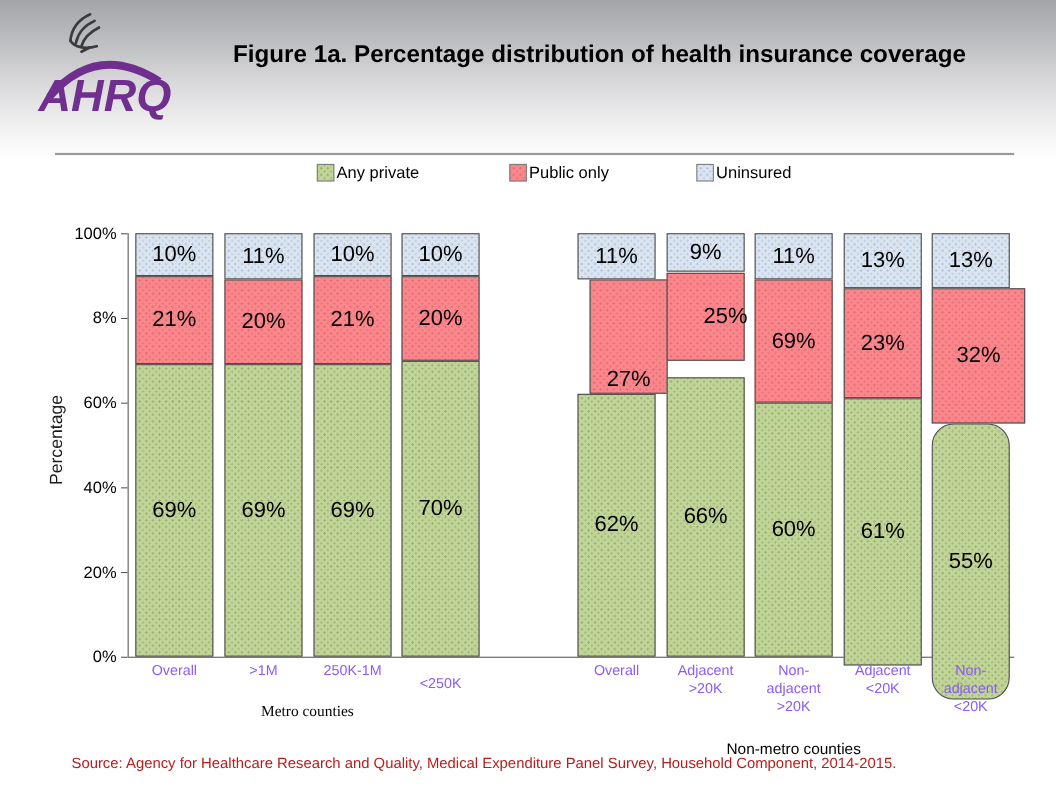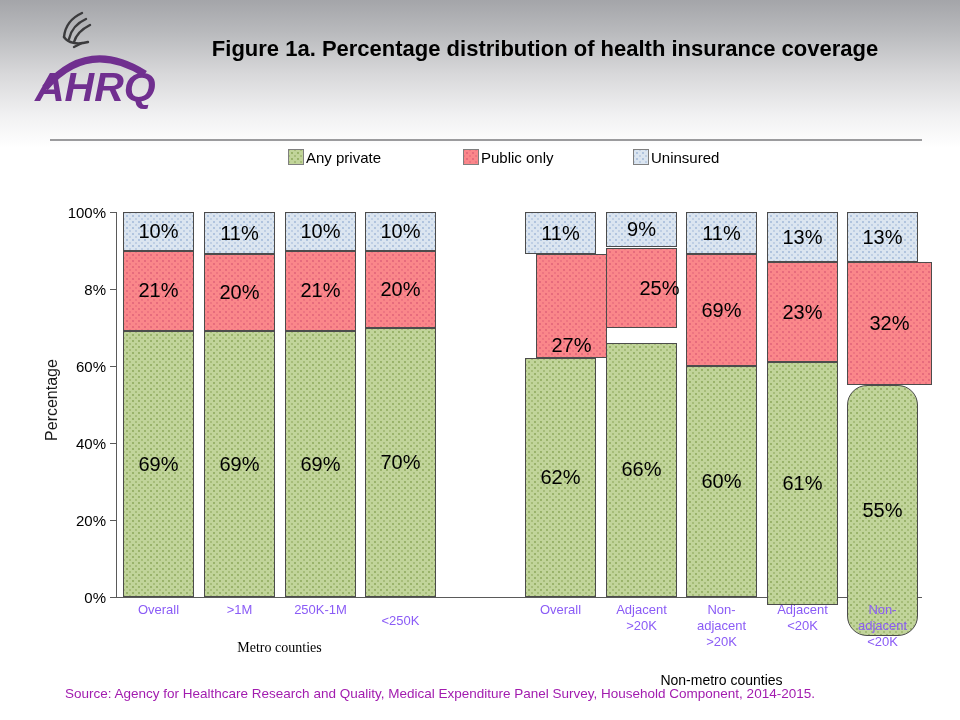--- a/index.html
+++ b/index.html
@@ -34,21 +34,21 @@
     font-size:20px;color:#000;
   }
   .dots0{background-image:radial-gradient(rgba(115,145,60,.50) .9px,transparent 1.2px),radial-gradient(rgba(115,145,60,.35) .9px,transparent 1.2px);background-size:6px 6px,6px 6px;background-position:0 0,3px 3px;}
   .dots1{background-image:radial-gradient(rgba(214,85,115,.55) .9px,transparent 1.2px),radial-gradient(rgba(214,85,115,.35) .9px,transparent 1.2px);background-size:6px 6px,6px 6px;background-position:0 0,3px 3px;}
   .dots2{background-image:radial-gradient(rgba(125,155,200,.45) .9px,transparent 1.2px),radial-gradient(rgba(125,155,200,.30) .9px,transparent 1.2px);background-size:6px 6px,6px 6px;background-position:0 0,3px 3px;}
   .xcat-label{
     position:absolute;width:86px;text-align:center;font-size:13px;line-height:16px;
     white-space:pre-line;color:#8b5cf6;
   }
   .group-label{position:absolute;text-align:center;font-size:14px;color:#000;}
-  #source-line{position:absolute;left:65px;top:686px;font-size:13.5px;color:#a21caf;}
+  #source-line{position:absolute;left:65px;top:686px;font-size:13.5px;color:#b91c1c;}
 </style>
 </head>
 <body>
 
 <div id="stage">
   <div id="header-bg"></div>
 
   <svg id="logo" viewBox="0 0 135 105" aria-hidden="true">
     <g stroke="#3b3b3d" fill="none" stroke-width="2.4" stroke-linecap="round">
       <path d="M49,9 C38,14 32,23 31,33"></path>

